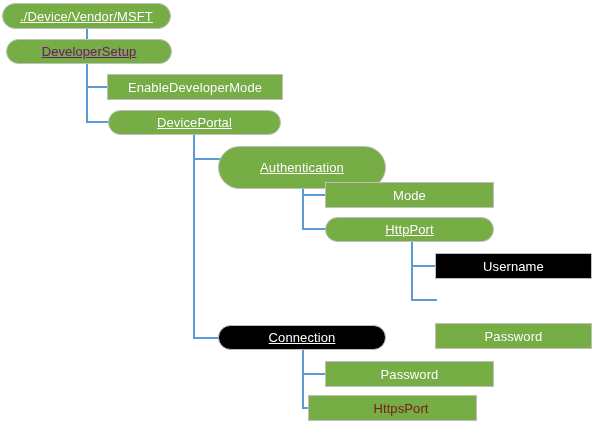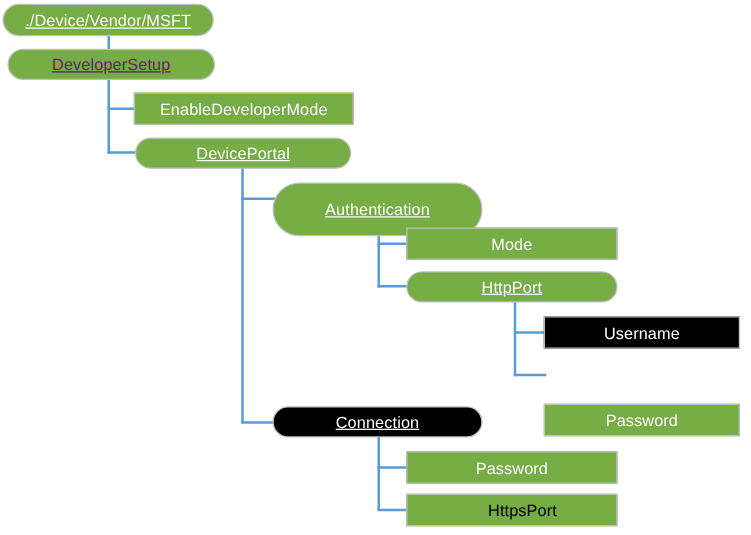--- a/index.html
+++ b/index.html
@@ -100,17 +100,17 @@
       </div>
       <div class="node rect" style="left: 435px; top: 288px; width: 157px; height: 26px; background: rgb(118, 173, 69); border-color: rgb(191, 191, 191); color: rgb(255, 255, 255); margin-top: 35px;">
         <span class="node-label">Password</span>
       </div>
       <div class="node pill" style="left: 218px; top: 325px; width: 168px; height: 25px; background: #000000; border-color: rgb(191, 191, 191); color: rgb(255, 255, 255);">
         <span class="node-label">Connection</span>
       </div>
       <div class="node rect" style="left: 325px; top: 361px; width: 169px; height: 26px; background: rgb(118, 173, 69); border-color: rgb(191, 191, 191); color: rgb(255, 255, 255);">
         <span class="node-label">Password</span>
       </div>
-      <div class="node rect" style="left: 325px; top: 395px; width: 169px; height: 26px; background: rgb(118, 173, 69); border-color: rgb(191, 191, 191); color: #000000; padding-left: 17px;">
+      <div class="node rect" style="left: 308px; top: 395px; width: 169px; height: 26px; background: rgb(118, 173, 69); border-color: rgb(191, 191, 191); color: #7f1d1d; padding-left: 17px;">
         <span class="node-label">HttpsPort</span>
       </div>
     </div>
 </div>
 
 </body></html>

